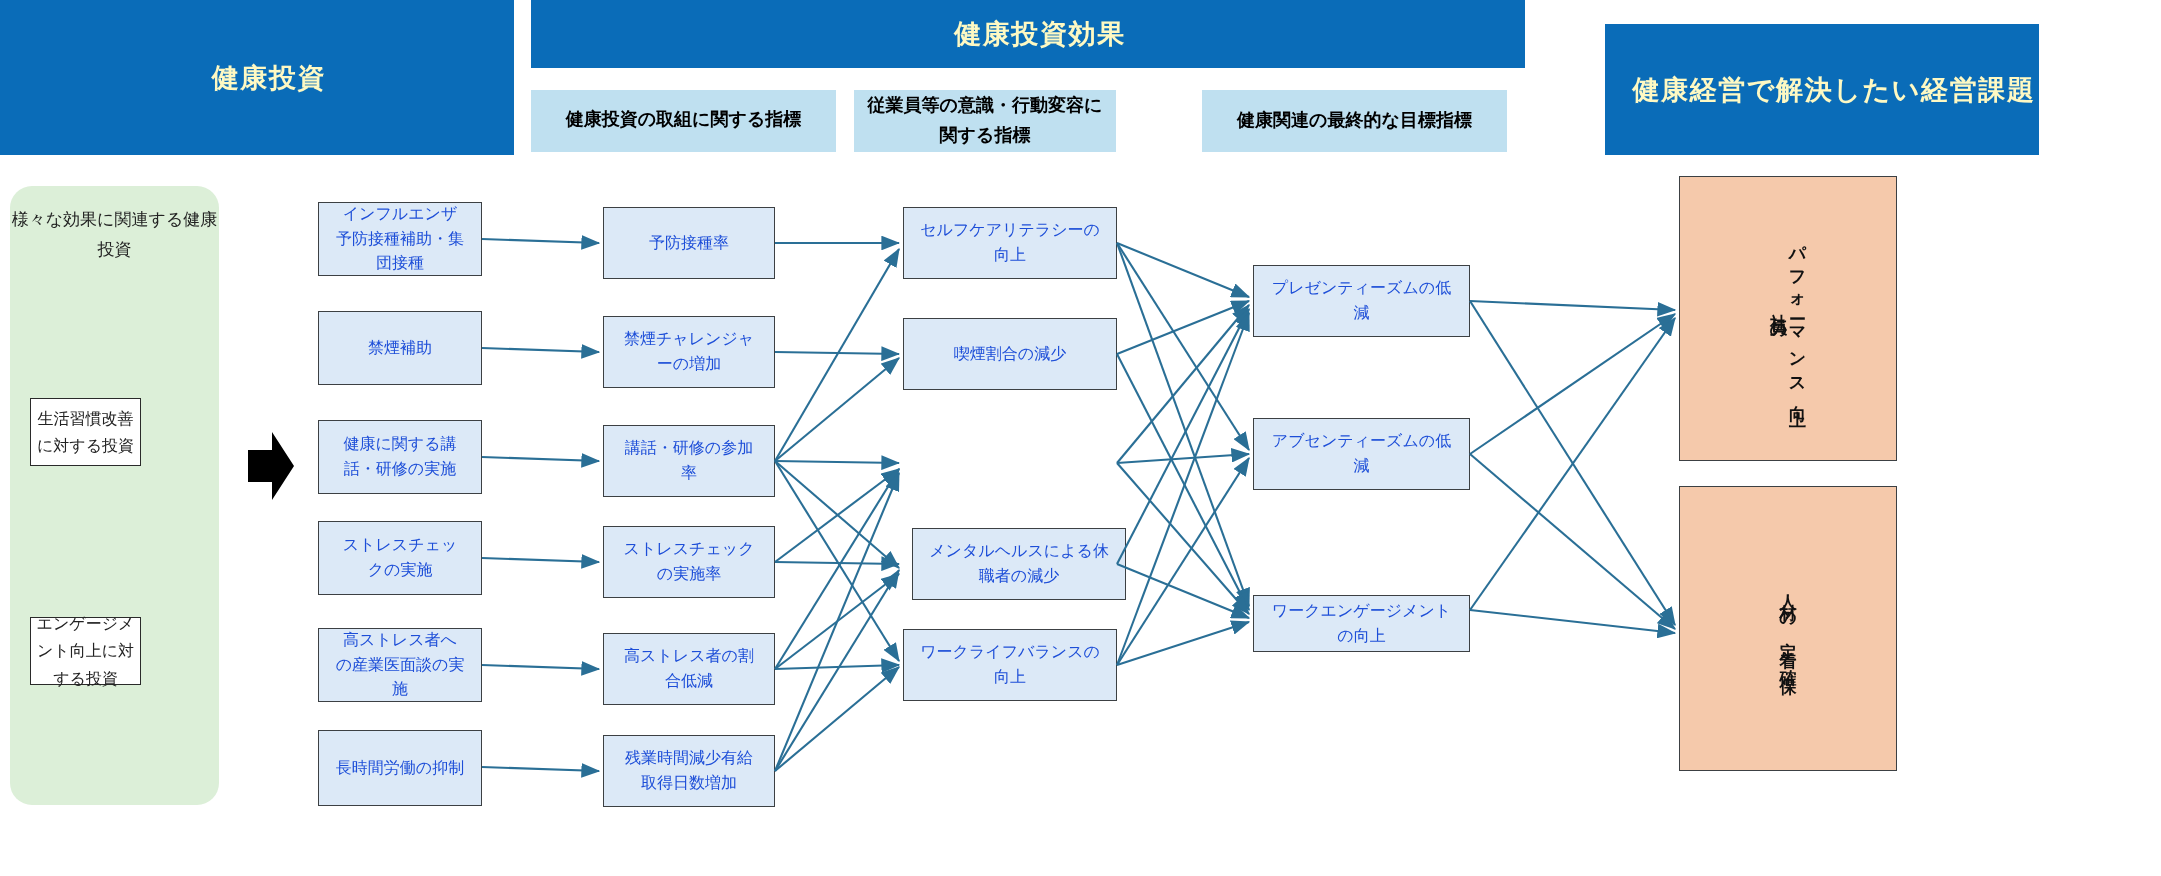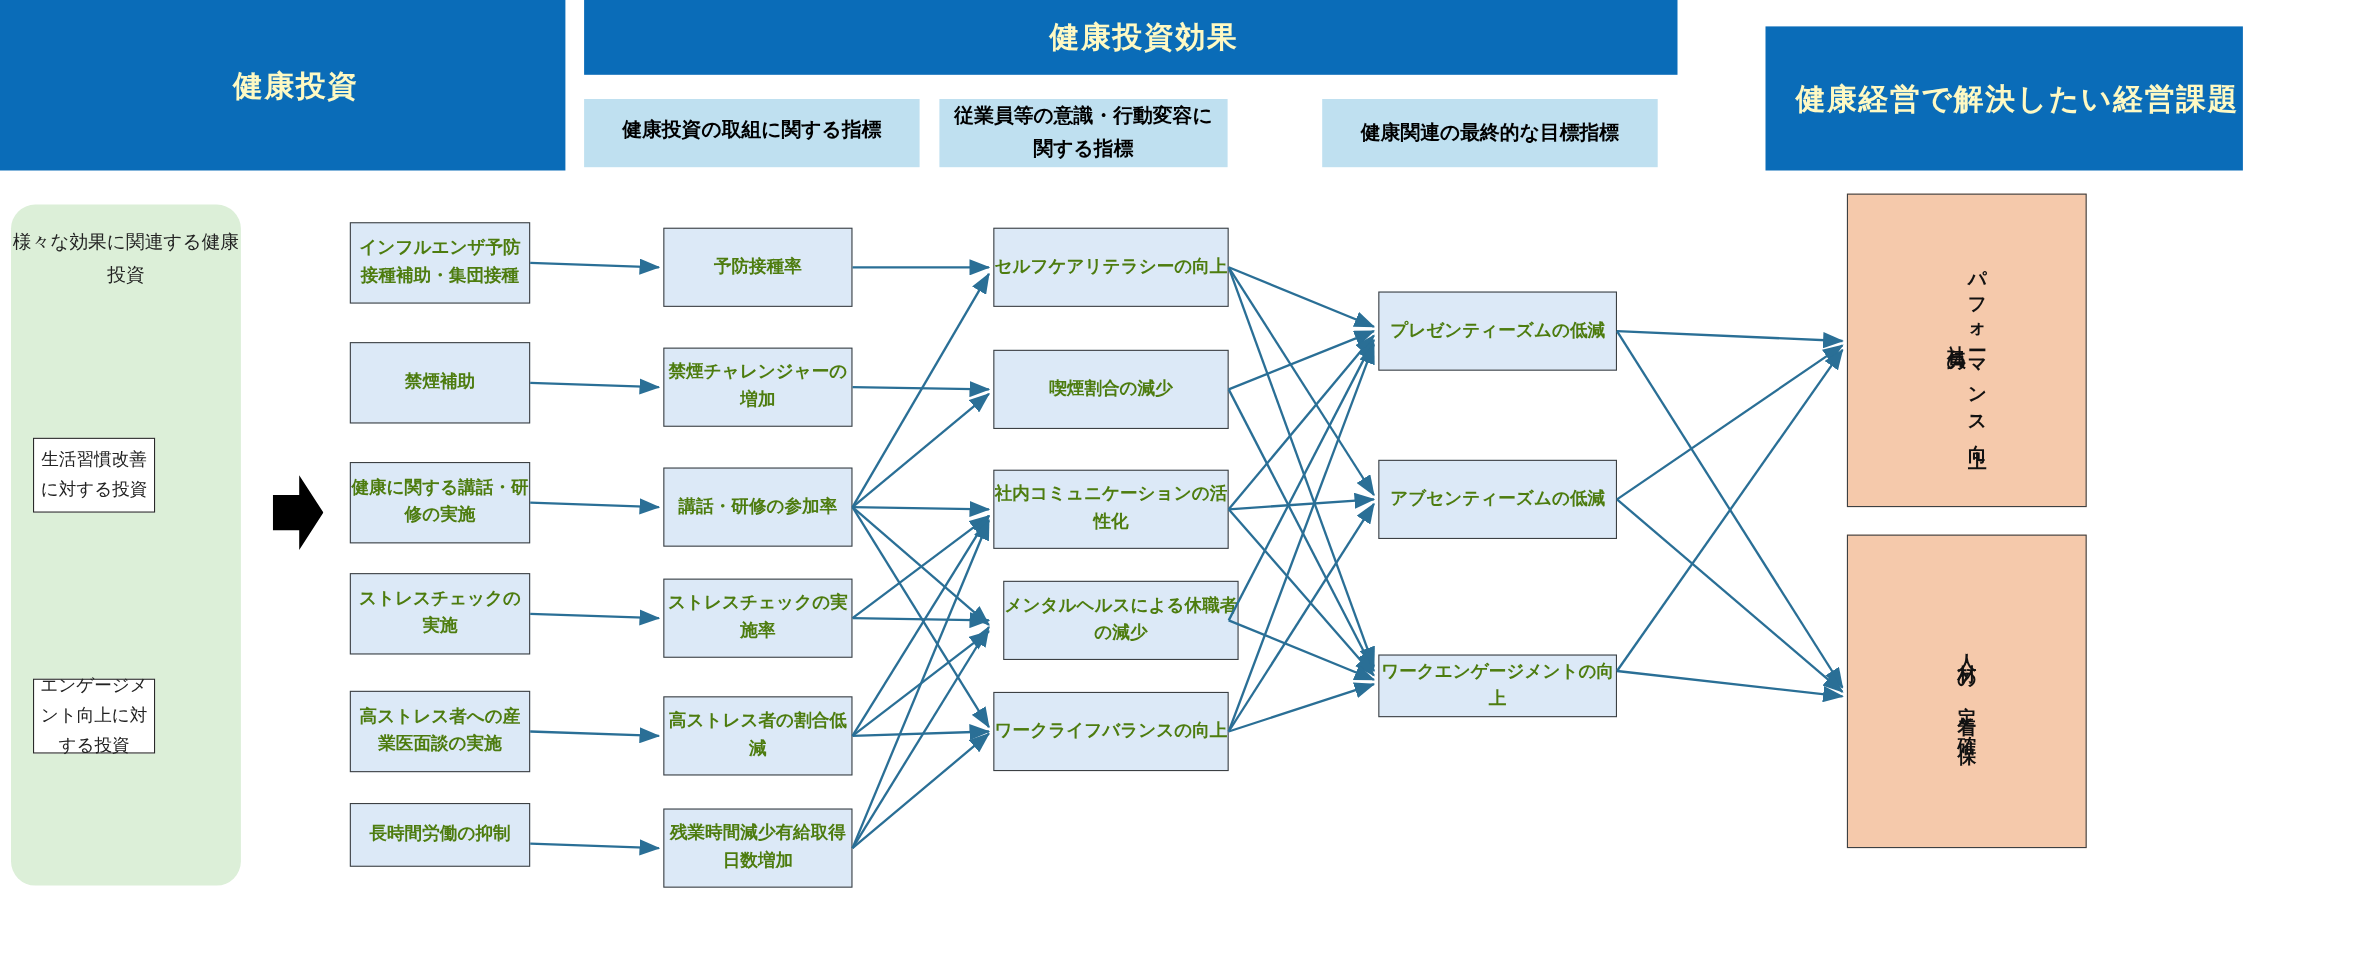--- a/index.html
+++ b/index.html
@@ -94,25 +94,25 @@
   
   .node{
     position:absolute;
     background:#dce9f7;
     border:1.4px solid #3c4043;
     display:flex;
     align-items:center;
     justify-content:center;
     text-align:center;
     font-size:16px;
-    font-weight:bold;
+    font-weight:normal;
     line-height:1.55;
-    color:#4d7c0f;
-    box-sizing:border-box;
-    padding:3px 0;
+    color:#1d4ed8;
+    box-sizing:border-box;
+    padding:3px 16px;
   }
 
   
   .outcome{
     position:absolute;
     background:#f5c9ab;
     border:1.4px solid #3c4043;
     box-sizing:border-box;
     display:flex;
     flex-direction:row-reverse;
@@ -160,32 +160,31 @@
 
   <svg id="big-arrow" viewBox="0 0 46 72" xmlns="http://www.w3.org/2000/svg">
     <path d="M0,20 L24,20 L24,2 L46,36 L24,70 L24,52 L0,52 Z" fill="#000000"></path>
   </svg>
 
   <div class="node" style="left:318px;top:202px;width:164px;height:74px;">インフルエンザ予防接種補助・集団接種</div>
   <div class="node" style="left:318px;top:311px;width:164px;height:74px;">禁煙補助</div>
   <div class="node" style="left:318px;top:420px;width:164px;height:74px;">健康に関する講話・研修の実施</div>
   <div class="node" style="left:318px;top:521px;width:164px;height:74px;">ストレスチェックの実施</div>
   <div class="node" style="left:318px;top:628px;width:164px;height:74px;">高ストレス者への産業医面談の実施</div>
-  <div class="node" style="left:318px;top:730px;width:164px;height:58px;">長時間労働の抑制</div>
+  <div class="node" style="left:318px;top:730px;width:164px;height:76px;">長時間労働の抑制</div>
 
   <div class="node" style="left:603px;top:207px;width:172px;height:72px;">予防接種率</div>
   <div class="node" style="left:603px;top:316px;width:172px;height:72px;">禁煙チャレンジャーの増加</div>
   <div class="node" style="left:603px;top:425px;width:172px;height:72px;">講話・研修の参加率</div>
   <div class="node" style="left:603px;top:526px;width:172px;height:72px;">ストレスチェックの実施率</div>
   <div class="node" style="left:603px;top:633px;width:172px;height:72px;">高ストレス者の割合低減</div>
   <div class="node" style="left:603px;top:735px;width:172px;height:72px;">残業時間減少有給取得日数増加</div>
 
   <div class="node" style="left:903px;top:207px;width:214px;height:72px;">セルフケアリテラシーの向上</div>
   <div class="node" style="left:903px;top:318px;width:214px;height:72px;">喫煙割合の減少</div>
-  <div class="node" style="left:903px;top:427px;width:214px;height:72px;">社内コミュニケーションの活性化</div>
   <div class="node" style="left:912px;top:528px;width:214px;height:72px;">メンタルヘルスによる休職者の減少</div>
   <div class="node" style="left:903px;top:629px;width:214px;height:72px;">ワークライフバランスの向上</div>
 
   <div class="node" style="left:1253px;top:265px;width:217px;height:72px;">プレゼンティーズムの低減</div>
   <div class="node" style="left:1253px;top:418px;width:217px;height:72px;">アブセンティーズムの低減</div>
   <div class="node" style="left:1253px;top:595px;width:217px;height:57px;">ワークエンゲージメントの向上</div>
 
   <div class="outcome" id="outcome-1">
     <span class="vline">パフォーマンス向上</span>
     <span class="vline" style="align-self:center;">社員の</span>

